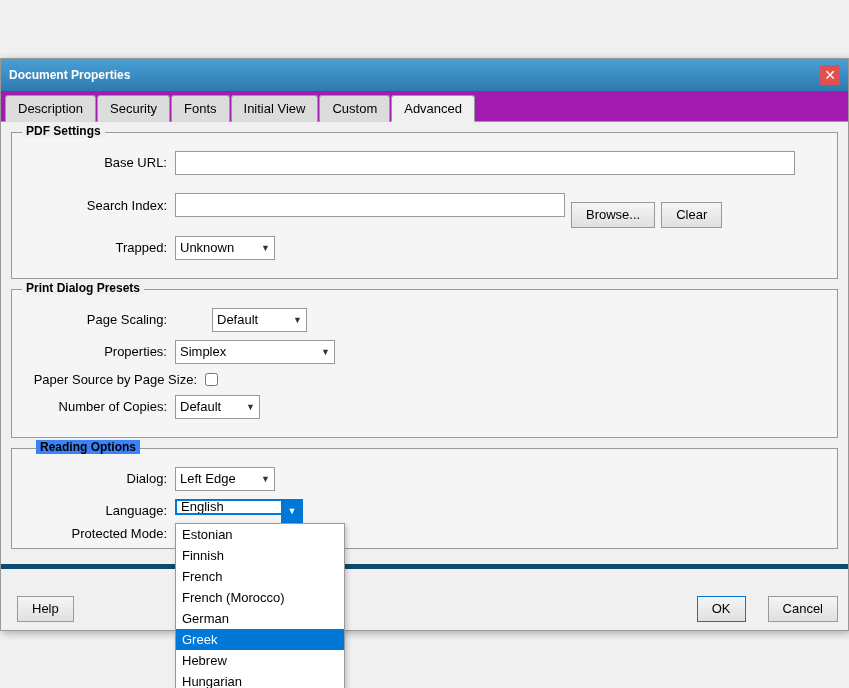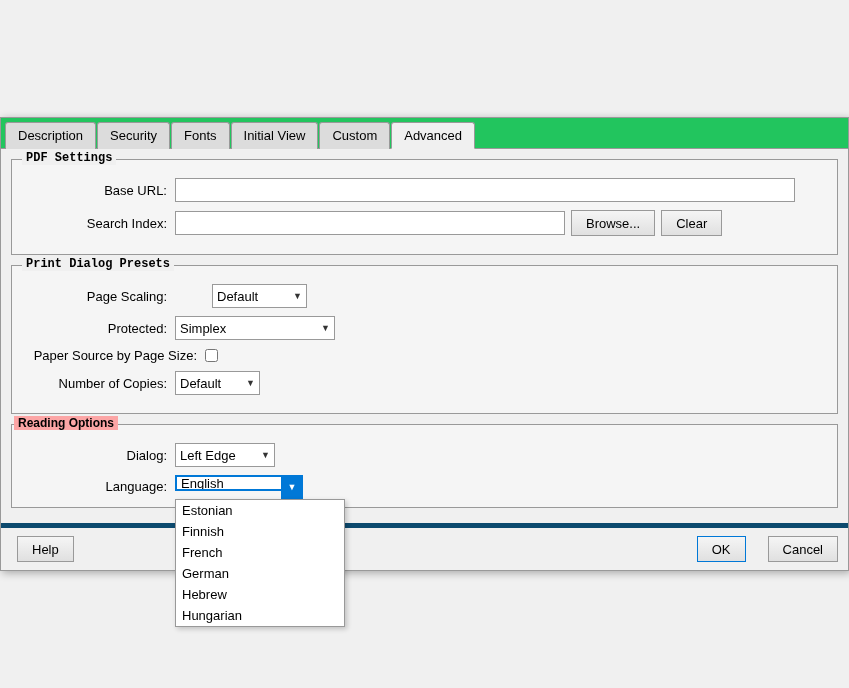--- a/index.html
+++ b/index.html
@@ -35,21 +35,21 @@
       border: none;
       color: white;
       cursor: pointer;
       display: flex;
       align-items: center;
       justify-content: center;
       font-size: 14px;
       border-radius: 2px;
     }
     .tab-bar {
-      background: #22c55e;
+      background: #a21caf;
       border-bottom: 1px solid #999;
       display: flex;
       padding-top: 4px;
       padding-left: 4px;
       gap: 1px;
     }
     .tab {
       padding: 5px 12px;
       border: 1px solid #999;
       border-bottom: none;
@@ -77,21 +77,20 @@
       background: #f5f5f5;
     }
     .section-title {
       position: absolute;
       top: -9px;
       left: 10px;
       background: #f0f0f0;
       padding: 0 4px;
       font-size: 12px;
       font-weight: 600;
-      font-family: Liberation Mono, monospace;
     }
     .form-row {
       display: flex;
       align-items: center;
       margin-bottom: 8px;
     }
     .form-label {
       text-align: right;
       min-width: 140px;
       margin-right: 8px;
@@ -143,20 +142,21 @@
       color: #333;
     }
     .btn {
       padding: 4px 14px;
       border: 1px solid #999;
       background: linear-gradient(to bottom, #f5f5f5, #e0e0e0);
       font-size: 13px;
       cursor: pointer;
       height: 26px;
       margin-left: 6px;
+      margin-top: 19px;
     }
     .btn-primary {
       background: linear-gradient(to bottom, #f5f5f5, #e0e0e0);
       border: 1px solid #0078d7;
       color: #000;
     }
     .bottom-bar {
       display: flex;
       align-items: center;
       justify-content: space-between;
@@ -230,32 +230,36 @@
     .reading-section {
       border: 1px solid #999;
       margin-bottom: 5px;
       padding: 10px 15px 5px;
       position: relative;
       background: #f5f5f5;
     }
     .reading-section-title {
       position: absolute;
       top: -9px;
-      left: 2px;
-      background: #fca5a5;
+      left: 24px;
+      background: #3b82f6;
       padding: 0 4px;
       font-size: 12px;
       font-weight: 600;
     }
   </style>
 </head>
 <body>
 
 <div class="window">
 
+  <div class="title-bar">
+    <span>Document Properties</span>
+    <button class="title-bar-close">✕</button>
+  </div>
 
   <div class="tab-bar">
     <div class="tab">
       <span>Description</span>
     </div>
     <div class="tab">
       <span>Security</span>
     </div>
     <div class="tab">
       <span>Fonts</span>
@@ -281,38 +285,48 @@
         <input type="text" class="base-url-input" value="" style="">
       </div>
 
       <div class="form-row">
         <label class="form-label">Search Index:</label>
         <input type="text" class="search-index-input" value="" style="">
         <button class="btn">Browse...</button>
         <button class="btn">Clear</button>
       </div>
 
+      <div class="form-row">
+        <label class="form-label">Trapped:</label>
+        <div class="select-wrap">
+          <select style="width:100px;">
+            <option>Unknown</option>
+            <option>Yes</option>
+            <option>No</option>
+          </select>
+        </div>
+      </div>
     </div>
 
     <div class="section">
       <span class="section-title">Print Dialog Presets</span>
 
       <div class="form-row" style="margin-top:8px;gap:37px;">
         <label class="form-label">Page Scaling:</label>
         <div class="select-wrap">
           <select style="width:95px;">
             <option>Default</option>
             <option>None</option>
             <option>Fit to Page</option>
           </select>
         </div>
       </div>
 
       <div class="form-row">
-        <label class="form-label">Protected:</label>
+        <label class="form-label">Properties:</label>
         <div class="select-wrap">
           <select style="width:160px;">
             <option>Simplex</option>
             <option>Duplex Flip Long Edge</option>
             <option>Duplex Flip Short Edge</option>
           </select>
         </div>
       </div>
 
       <div class="form-row">
@@ -352,29 +366,35 @@
           <div style="position:relative; display:inline-block;">
             <input type="text" style="width: 128px; height: 16px; border: 2px solid rgb(0, 120, 215); padding: 2px 22px 2px 4px; font-size: 13px;" value="English">
             <button class="dropdown-arrow-btn">▼</button>
           </div>
           
           <div class="dropdown-list">
             <div class="dropdown-list-inner">
               <div class="dropdown-item">Estonian</div>
               <div class="dropdown-item">Finnish</div>
               <div class="dropdown-item">French</div>
+              <div class="dropdown-item">French (Morocco)</div>
               <div class="dropdown-item">German</div>
+              <div class="dropdown-item selected">Greek</div>
               <div class="dropdown-item">Hebrew</div>
               <div class="dropdown-item">Hungarian</div>
 
             </div>
           </div>
         </div>
       </div>
 
+      <div class="protected-row">
+        <label class="form-label">Protected Mode:</label>
+        <span>Off</span>
+      </div>
     </div>
 
   </div>
 
   <div class="bottom-bar">
     <button class="btn">Help</button>
     <div class="bottom-right">
       <button class="btn btn-primary">OK</button>
       <button class="btn">Cancel</button>
     </div>

